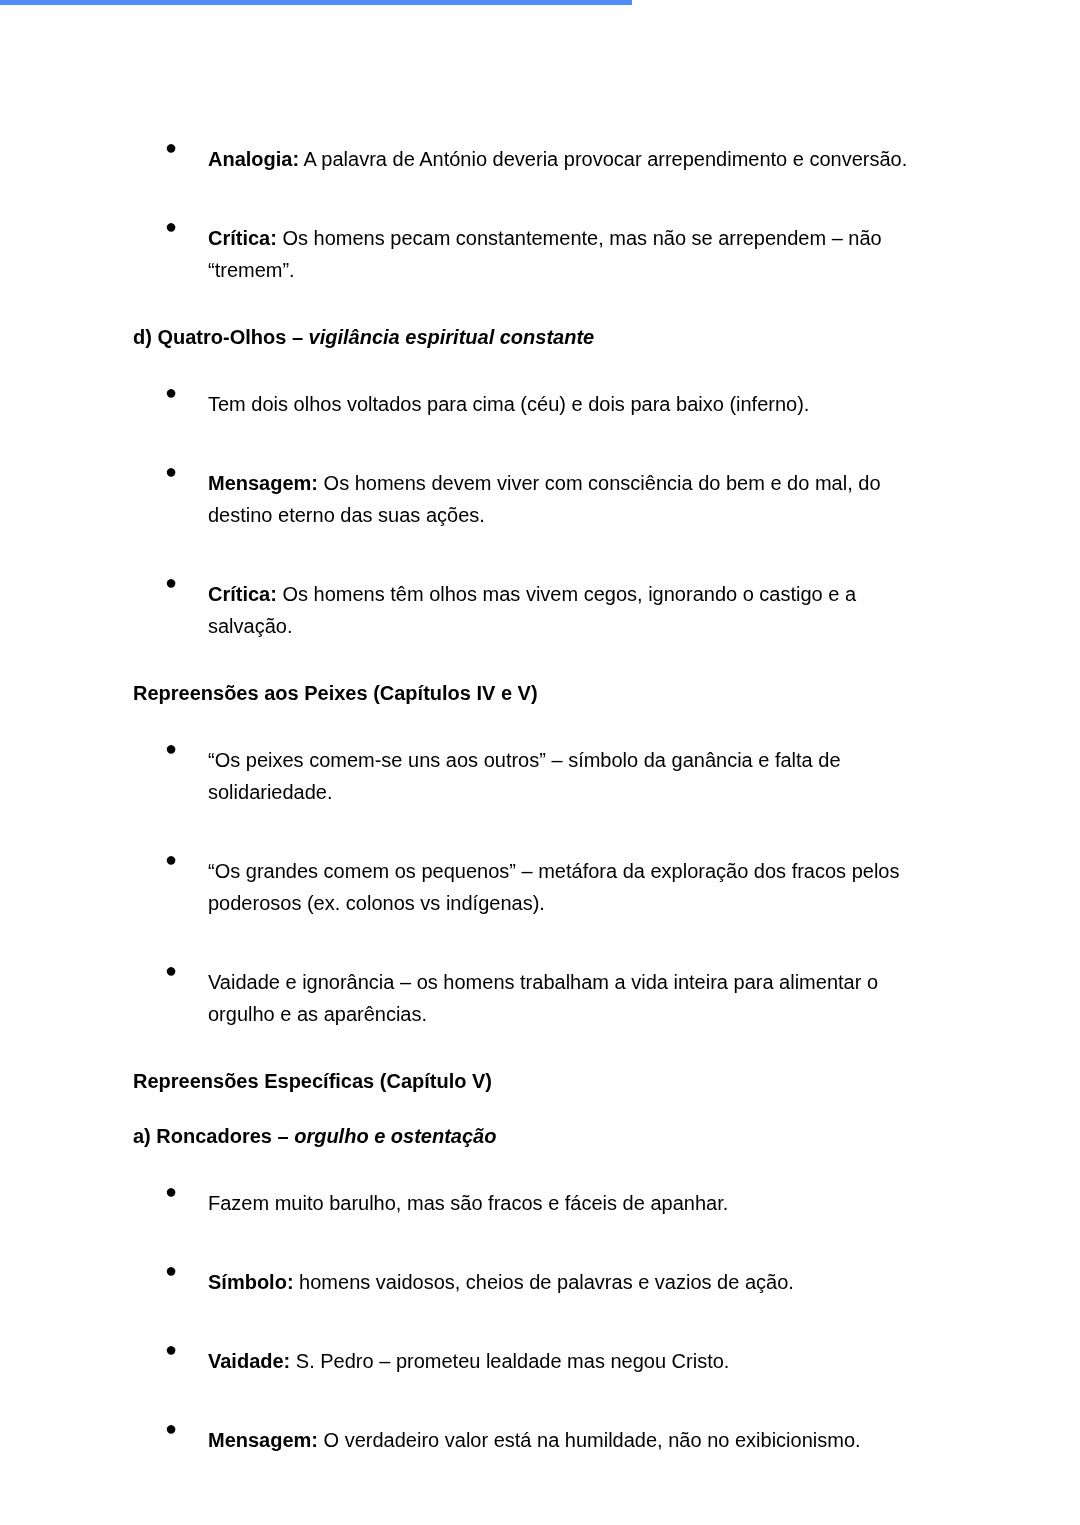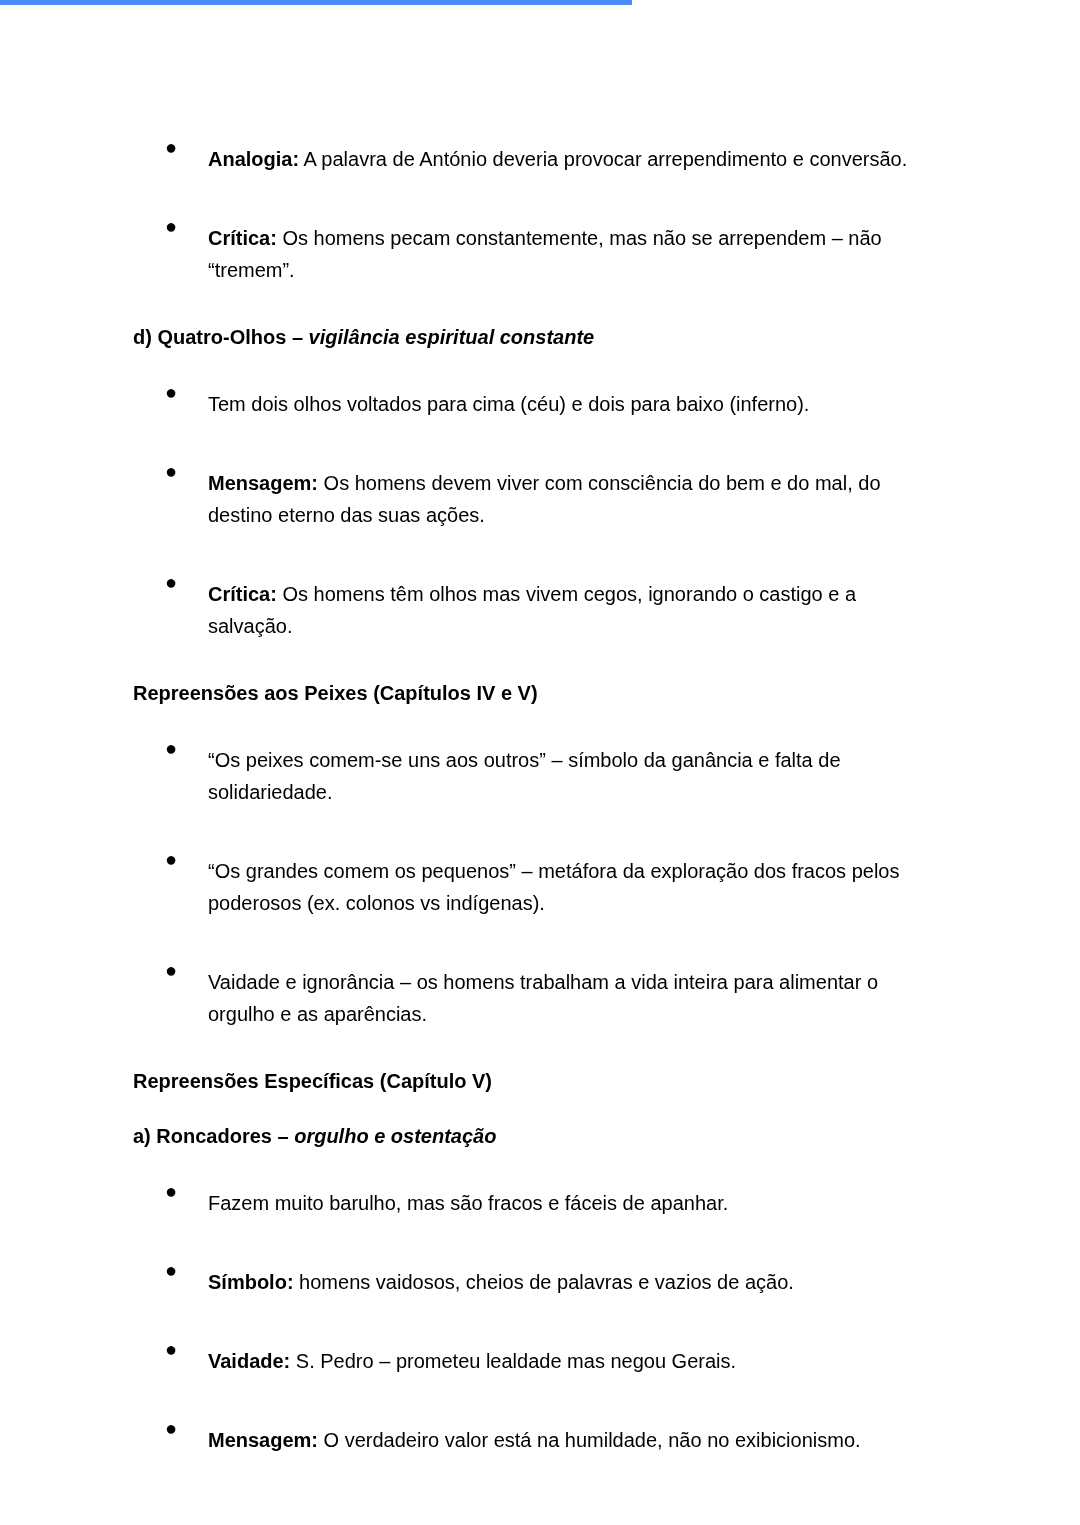--- a/index.html
+++ b/index.html
@@ -92,21 +92,21 @@
     <p class="btext"><span>Fazem muito barulho, mas são fracos e fáceis de apanhar.</span></p>
   </div>
 
   <div class="bullet">
     <span class="marker">●</span>
     <p class="btext"><b>Símbolo:</b><span> homens vaidosos, cheios de palavras e vazios de ação.</span></p>
   </div>
 
   <div class="bullet">
     <span class="marker">●</span>
-    <p class="btext"><b>Vaidade:</b><span> S. Pedro – prometeu lealdade mas negou Gerais.</span></p>
+    <p class="btext"><b>Vaidade:</b><span> S. Pedro – prometeu lealdade mas negou Cristo.</span></p>
   </div>
 
   <div class="bullet">
     <span class="marker">●</span>
     <p class="btext"><b>Mensagem:</b><span> O verdadeiro valor está na humildade, não no exibicionismo.</span></p>
   </div>
 
 
 </div>
 

